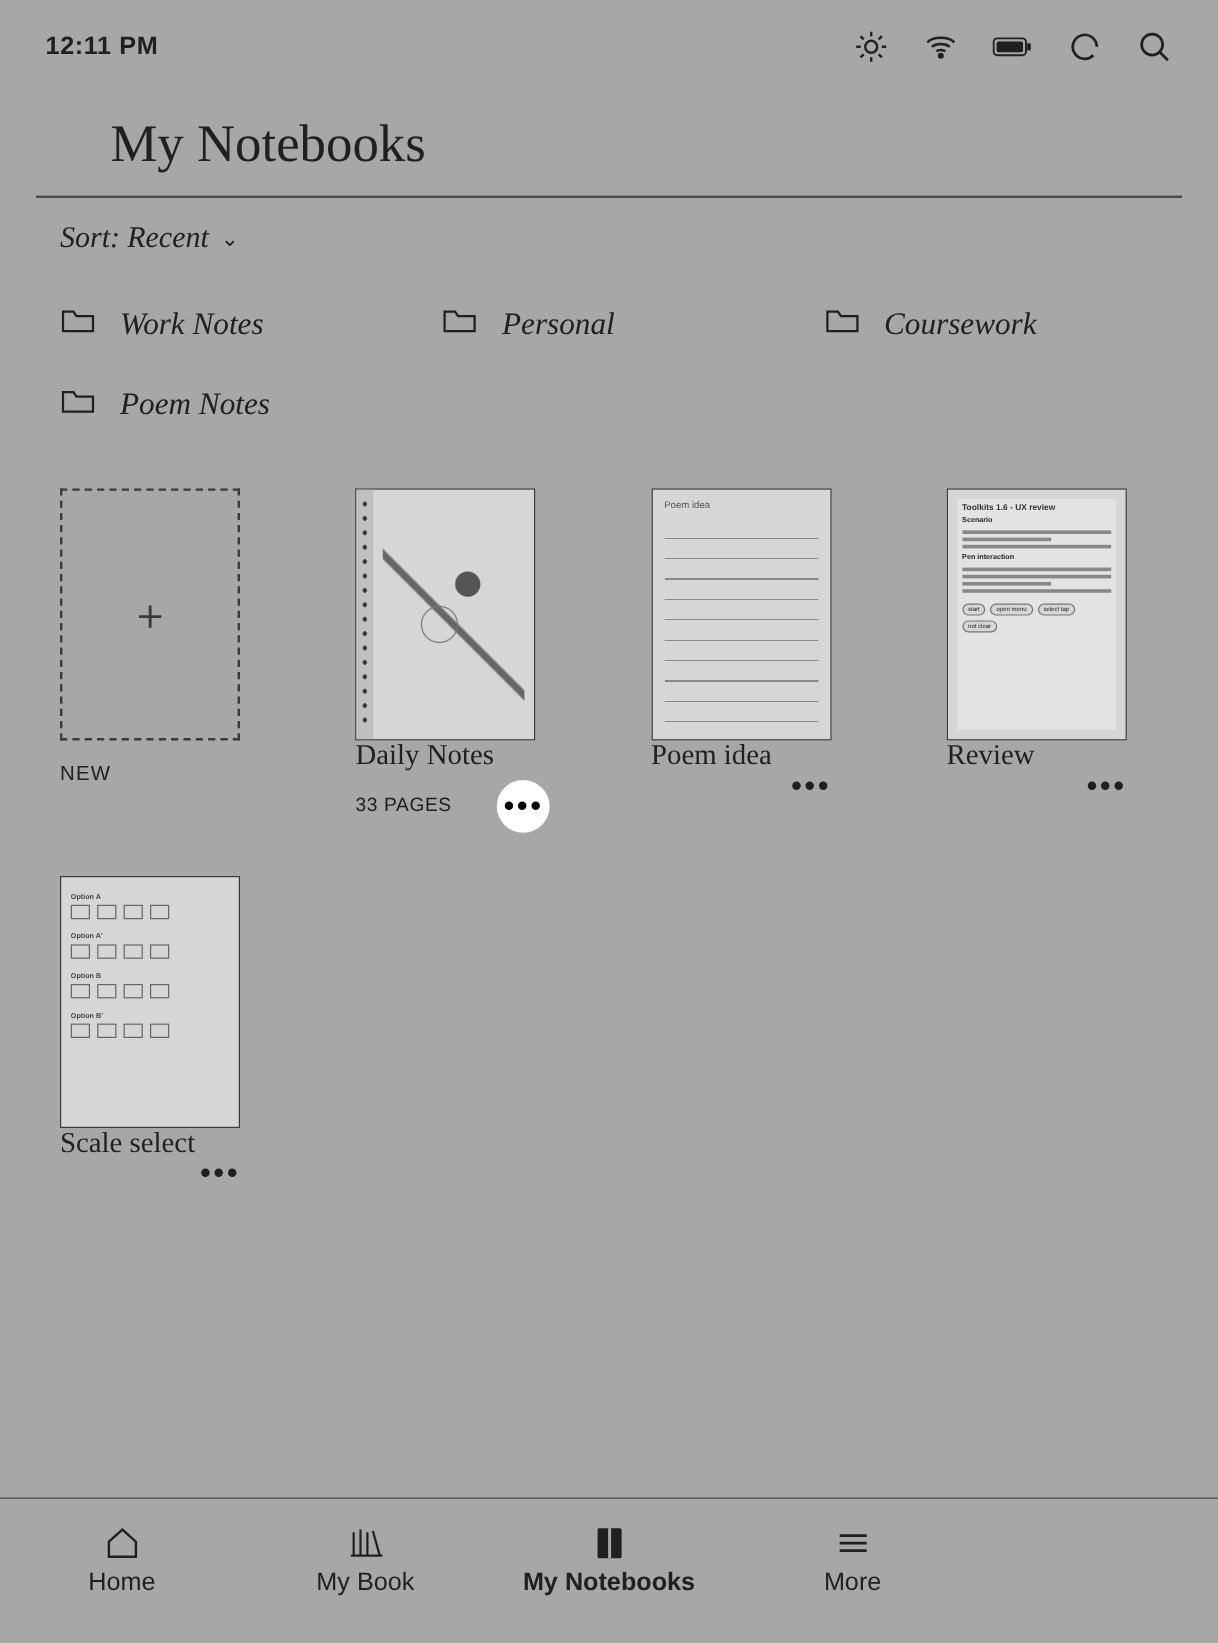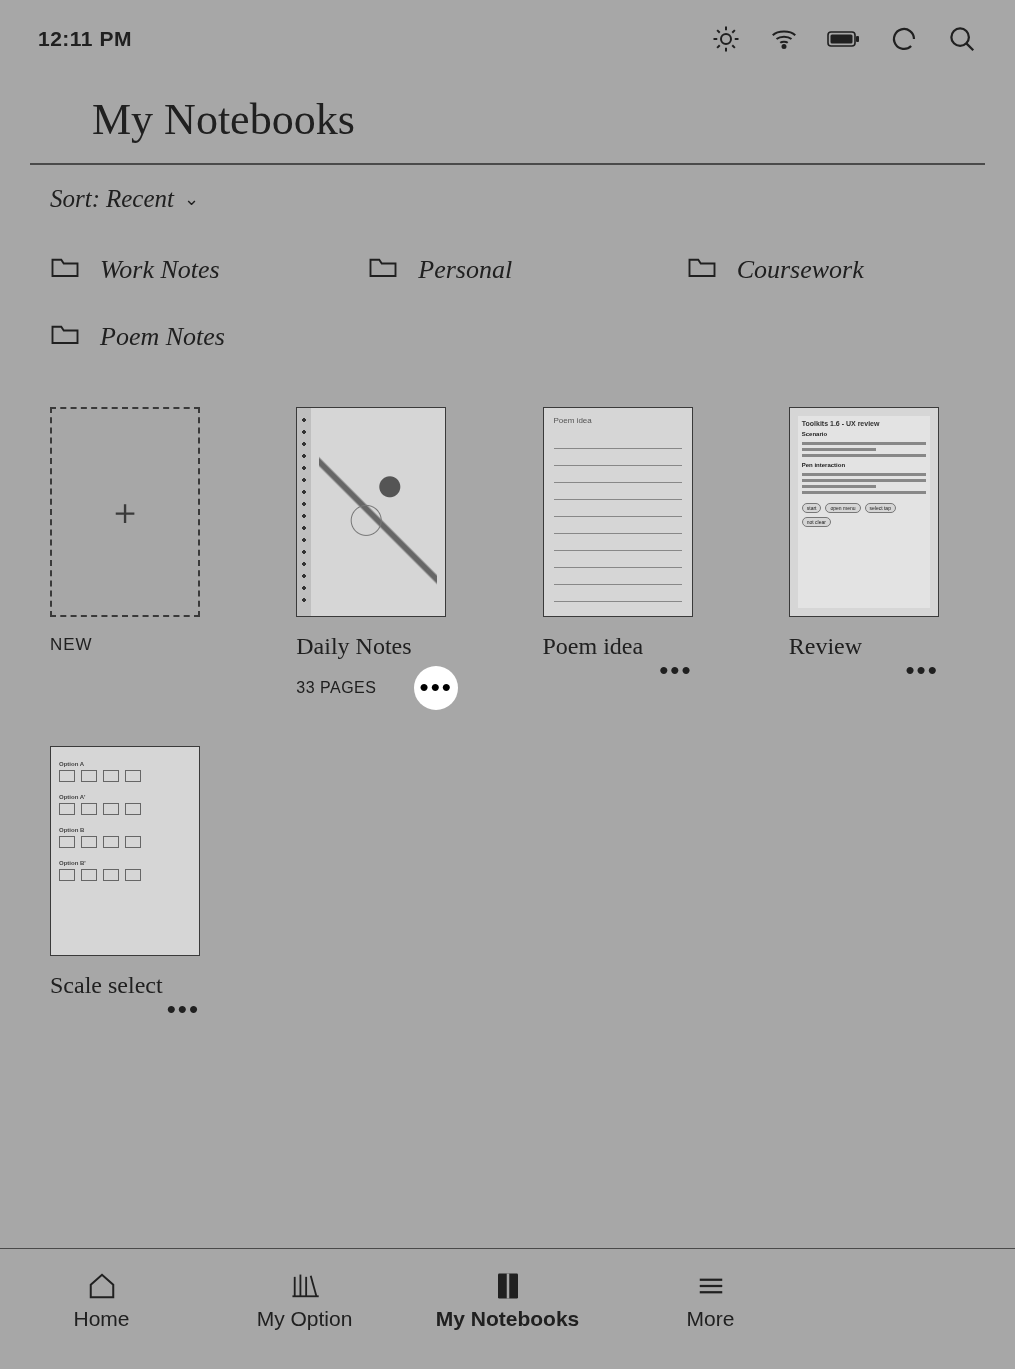--- a/index.html
+++ b/index.html
@@ -104,21 +104,20 @@
   }
   .new-label {
     font-family: "Helvetica Neue", Arial, sans-serif;
     font-size:17px;
     letter-spacing:1px;
     margin-top:18px;
   }
 
   .card-title {
     font-size:24px;
-    margin-top:16px;
     font-family:Liberation Serif, serif;
   }
   .card-meta-row {
     display:flex;
     justify-content:space-between;
     align-items:center;
     margin-top:6px;
   }
   .card-pages {
     font-family: "Helvetica Neue", Arial, sans-serif;
@@ -425,21 +424,21 @@
   <div class="nav-item">
     <span>
       <svg width="32" height="30" viewBox="0 0 28 24" fill="none" stroke="#202020" stroke-width="1.6">
         <line x1="5" y1="4" x2="5" y2="21"></line>
           <line x1="10" y1="2" x2="10" y2="21"></line>
         <line x1="15" y1="4" x2="15" y2="21"></line>
         <line x1="19" y1="3" x2="24" y2="21"></line>
         <line x1="3" y1="21" x2="26" y2="21"></line>
       </svg>
     </span>
-    <span>My Option</span>
+    <span>My Book</span>
   </div>
   <div class="nav-item active">
     <span>
       <svg width="26" height="30" viewBox="0 0 20 24" fill="#202020">
         <rect x="2" y="2" width="16" height="20" rx="1"></rect>
         <rect x="9" y="2" width="2" height="20" fill="#a7a7a7"></rect>
       </svg>
     </span>
     <span>My Notebooks</span>
   </div>

